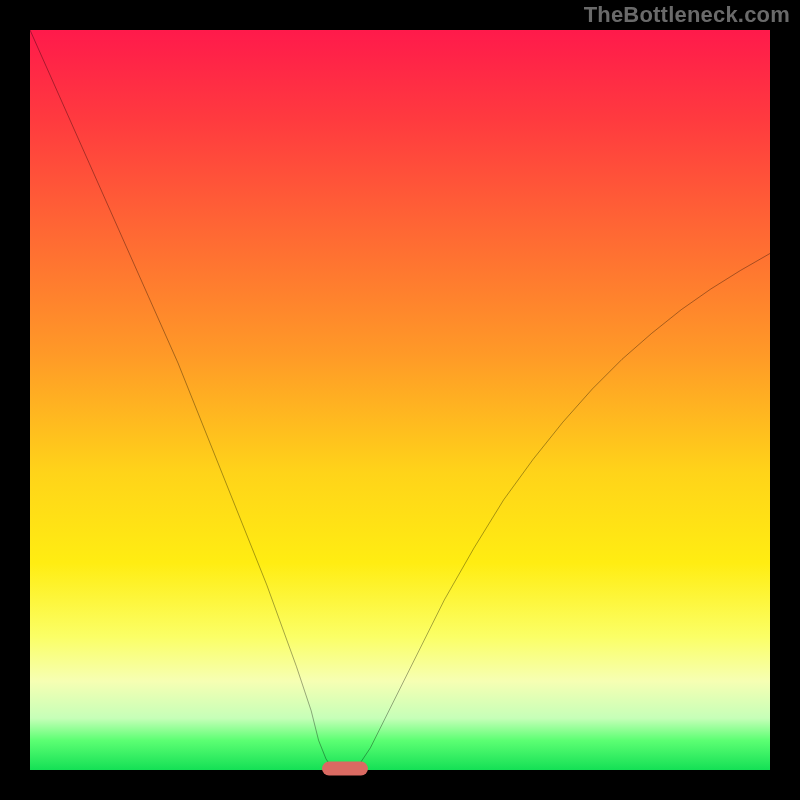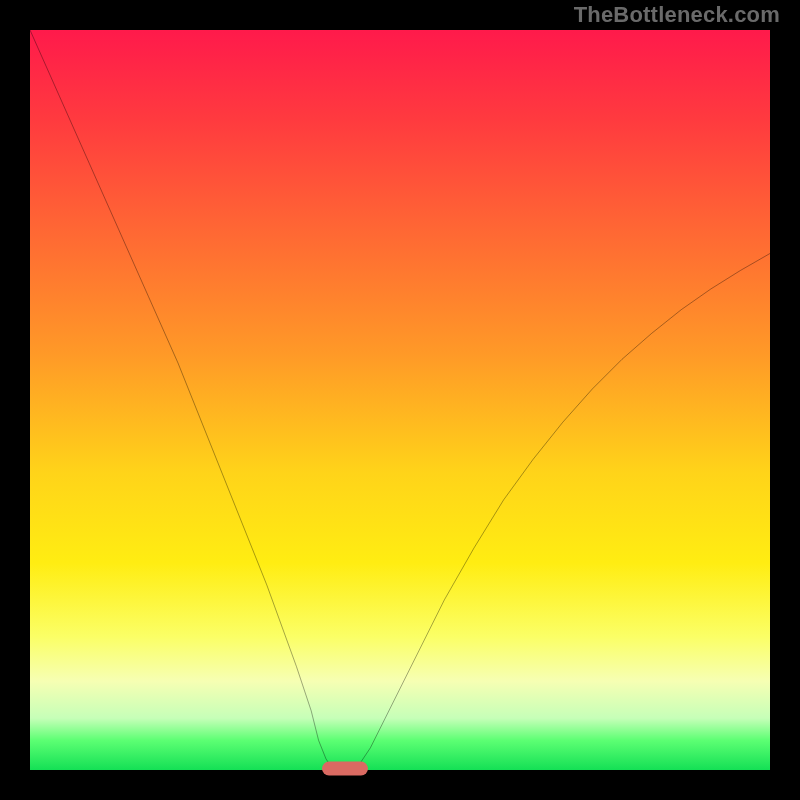--- a/index.html
+++ b/index.html
@@ -12,21 +12,21 @@
   }
   .frame {
     position: relative;
     width: 800px;
     height: 800px;
     background: #000;
   }
   .watermark {
     position: absolute;
     top: 2px;
-    right: 20px;
+    right: 10px;
     color: #6a6a6a;
     font-size: 22px;
     font-weight: 600;
     letter-spacing: 0.2px;
     z-index: 10;
   }
   .plot-outer {
     position: absolute;
     left: 30px;
     top: 30px;

